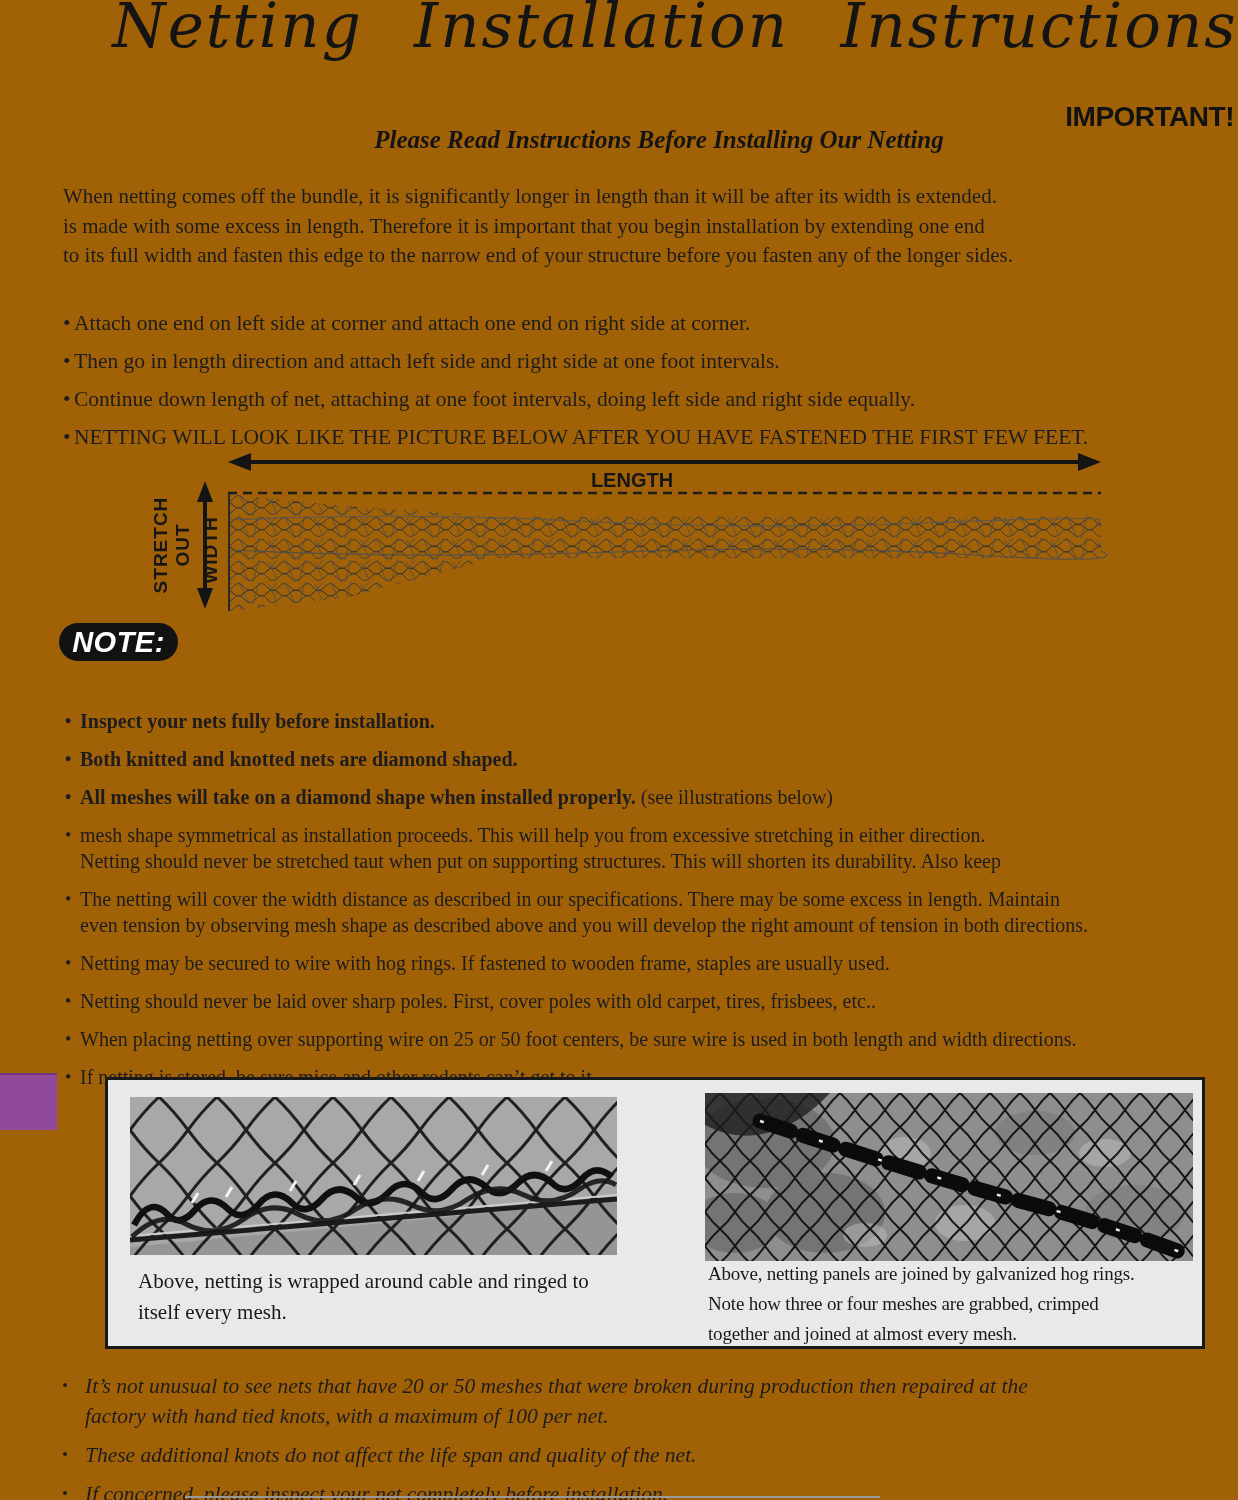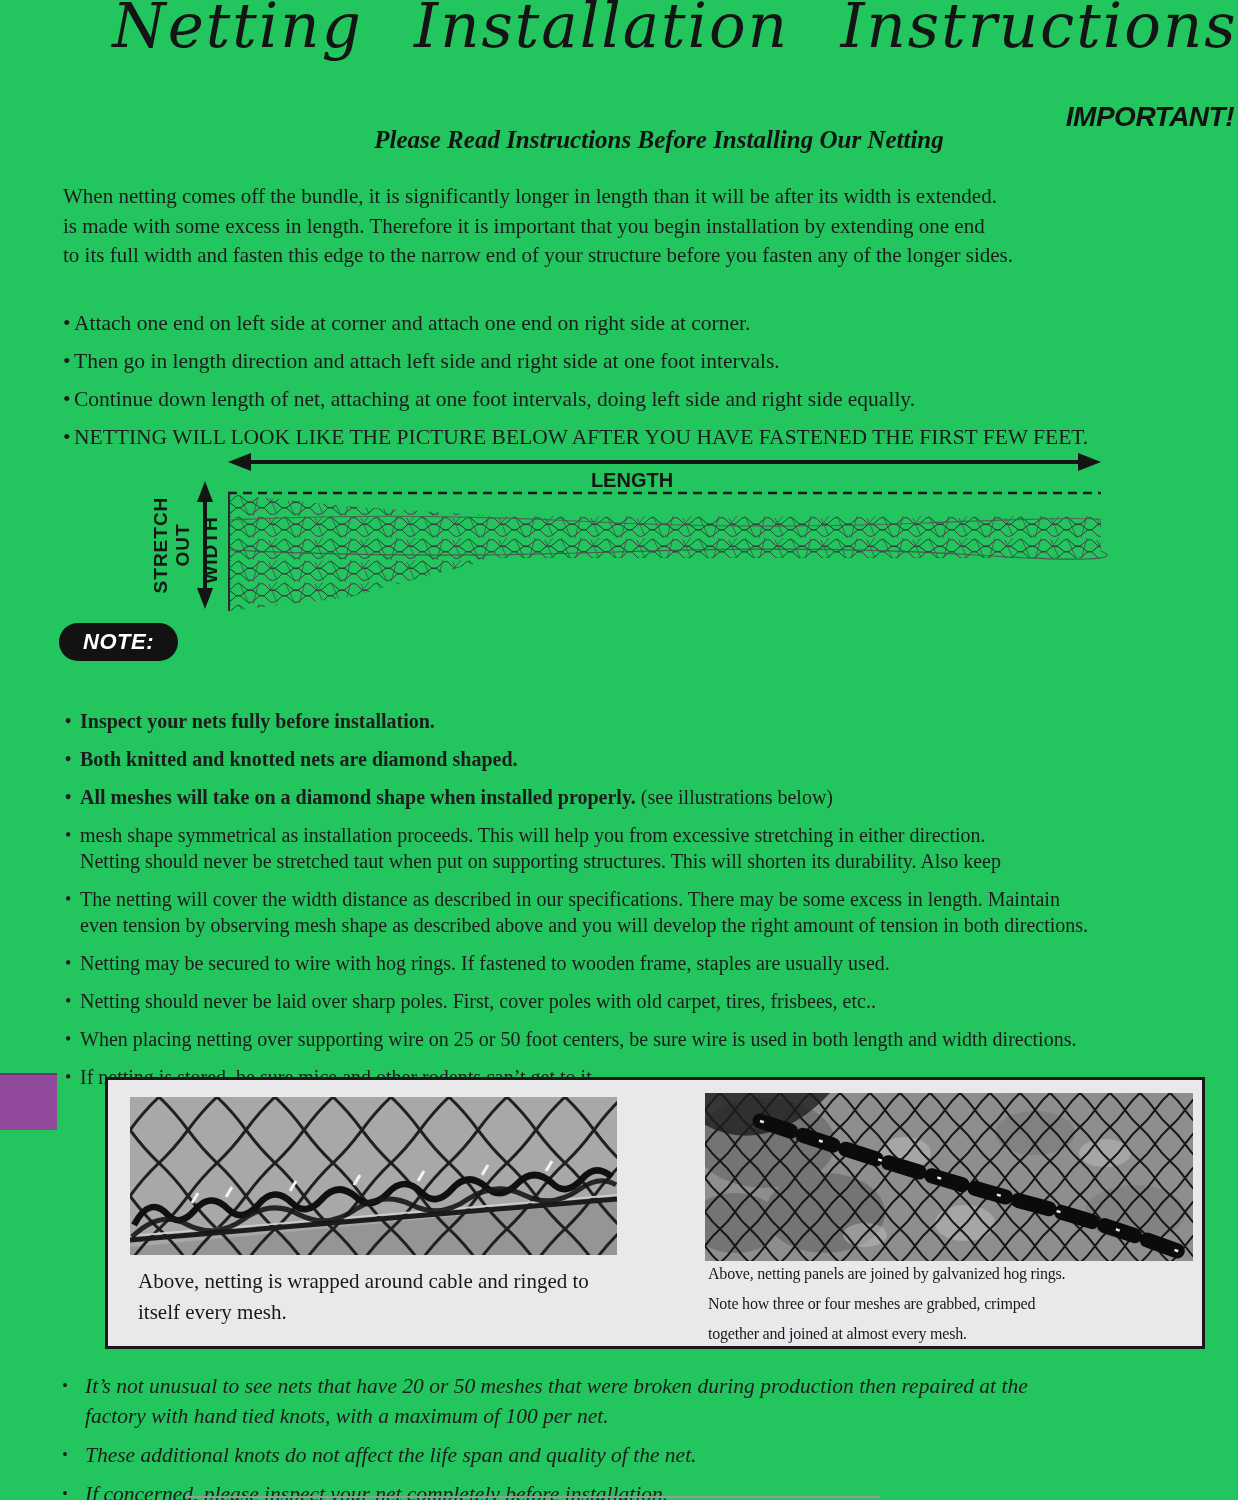--- a/index.html
+++ b/index.html
@@ -1,45 +1,45 @@
 <!DOCTYPE html>
 <html><head>
 <meta charset="utf-8">
 <style>
   html,body{margin:0;padding:0;background:#fff;}
-  .page{position:relative;width:1238px;height:1500px;background:#22c55e;overflow:hidden;
+  .page{position:relative;width:1238px;height:1500px;background:#a16207;overflow:hidden;
         font-family:"Liberation Serif",serif;color:#1e1c1d;}
 
   
   .title{position:absolute;top:-10px;left:0;width:100%;box-sizing:border-box;padding-left:112px;
          text-align:center;font-family:"DejaVu Serif",serif;font-style:italic;font-weight:400;
          font-size:61px;letter-spacing:2px;word-spacing:30px;white-space:nowrap;color:#141414;margin:0;}
   .important{position:absolute;top:101px;right:4px;font-family:"Liberation Sans",sans-serif;
-         font-weight:700;font-style:italic;font-size:28px;letter-spacing:-0.5px;color:#121212;}
+         font-weight:700;font-size:28px;letter-spacing:-0.5px;color:#121212;}
   .subtitle{position:absolute;top:126px;left:4px;width:100%;box-sizing:border-box;padding-left:72px;
          text-align:center;font-weight:700;font-style:italic;font-size:25px;color:#141414;}
 
   
   .intro{position:absolute;top:182px;left:63px;width:1160px;font-size:21px;line-height:29.5px;}
   .intro .ln{white-space:nowrap;}
 
   
   .top-bullets{position:absolute;top:311px;left:63px;width:1160px;font-size:21.5px;}
   .tb{position:relative;padding-left:11px;line-height:24px;margin-bottom:14px;white-space:nowrap;}
   .tb::before{content:"•";position:absolute;left:0;top:0;}
 
   
   .diagram{position:absolute;top:450px;left:95px;}
   .diagram text{font-family:"Liberation Sans",sans-serif;font-weight:700;fill:#161616;}
 
   
   .note-pill{position:absolute;top:623px;left:59px;width:119px;height:38px;background:#121212;
          border-radius:19px;display:flex;align-items:center;justify-content:center;}
   .note-pill span{color:#ffffff;font-family:"Liberation Sans",sans-serif;font-weight:700;
-         font-style:italic;font-size:22px;letter-spacing:0.5px;}
+         font-style:italic;font-size:29px;letter-spacing:0.5px;}
 
   
   .note-list{position:absolute;top:674px;left:63px;width:1165px;font-size:20px;margin-top:34px;}
   .nb{position:relative;padding-left:17px;margin-bottom:12px;line-height:26px;}
   .nb::before{content:"•";position:absolute;left:2px;top:0;font-size:18px;}
   .nb .ln{white-space:nowrap;}
   .nb.b{font-weight:700;}
   .nb.b::before{font-weight:700;}
   .nb .reg{font-weight:400;}
 
@@ -48,21 +48,21 @@
          border-top:2px solid #6e3579;box-sizing:border-box;}
 
   
   .panel{position:absolute;top:1077px;left:105px;width:1100px;height:272px;background:#e9e9ec;
          border:3px solid #191919;box-sizing:border-box;}
   .photo1{position:absolute;left:22px;top:17px;}
   .photo2{position:absolute;left:597px;top:13px;}
   .caption{position:absolute;font-size:21px;line-height:31px;color:#1a181a;}
   .caption .ln{white-space:nowrap;}
   .caption1{left:30px;top:186px;width:500px;}
-  .caption2{left:600px;top:179px;width:490px;font-size:16px;letter-spacing:-0.2px;line-height:30px;}
+  .caption2{left:600px;top:179px;width:490px;font-size:19px;letter-spacing:-0.2px;line-height:30px;}
 
   
   .footer-list{position:absolute;top:1371px;left:58px;width:1165px;font-style:italic;font-size:21.5px;}
   .fb{position:relative;padding-left:27px;margin-bottom:9px;line-height:30px;}
   .fb::before{content:"•";position:absolute;left:4px;top:0;font-size:16px;}
   .fb .ln{white-space:nowrap;}
 
   .bottom-line{position:absolute;left:185px;top:1496px;width:695px;height:2px;background:#9a9a9a;}
 </style>
 </head>

